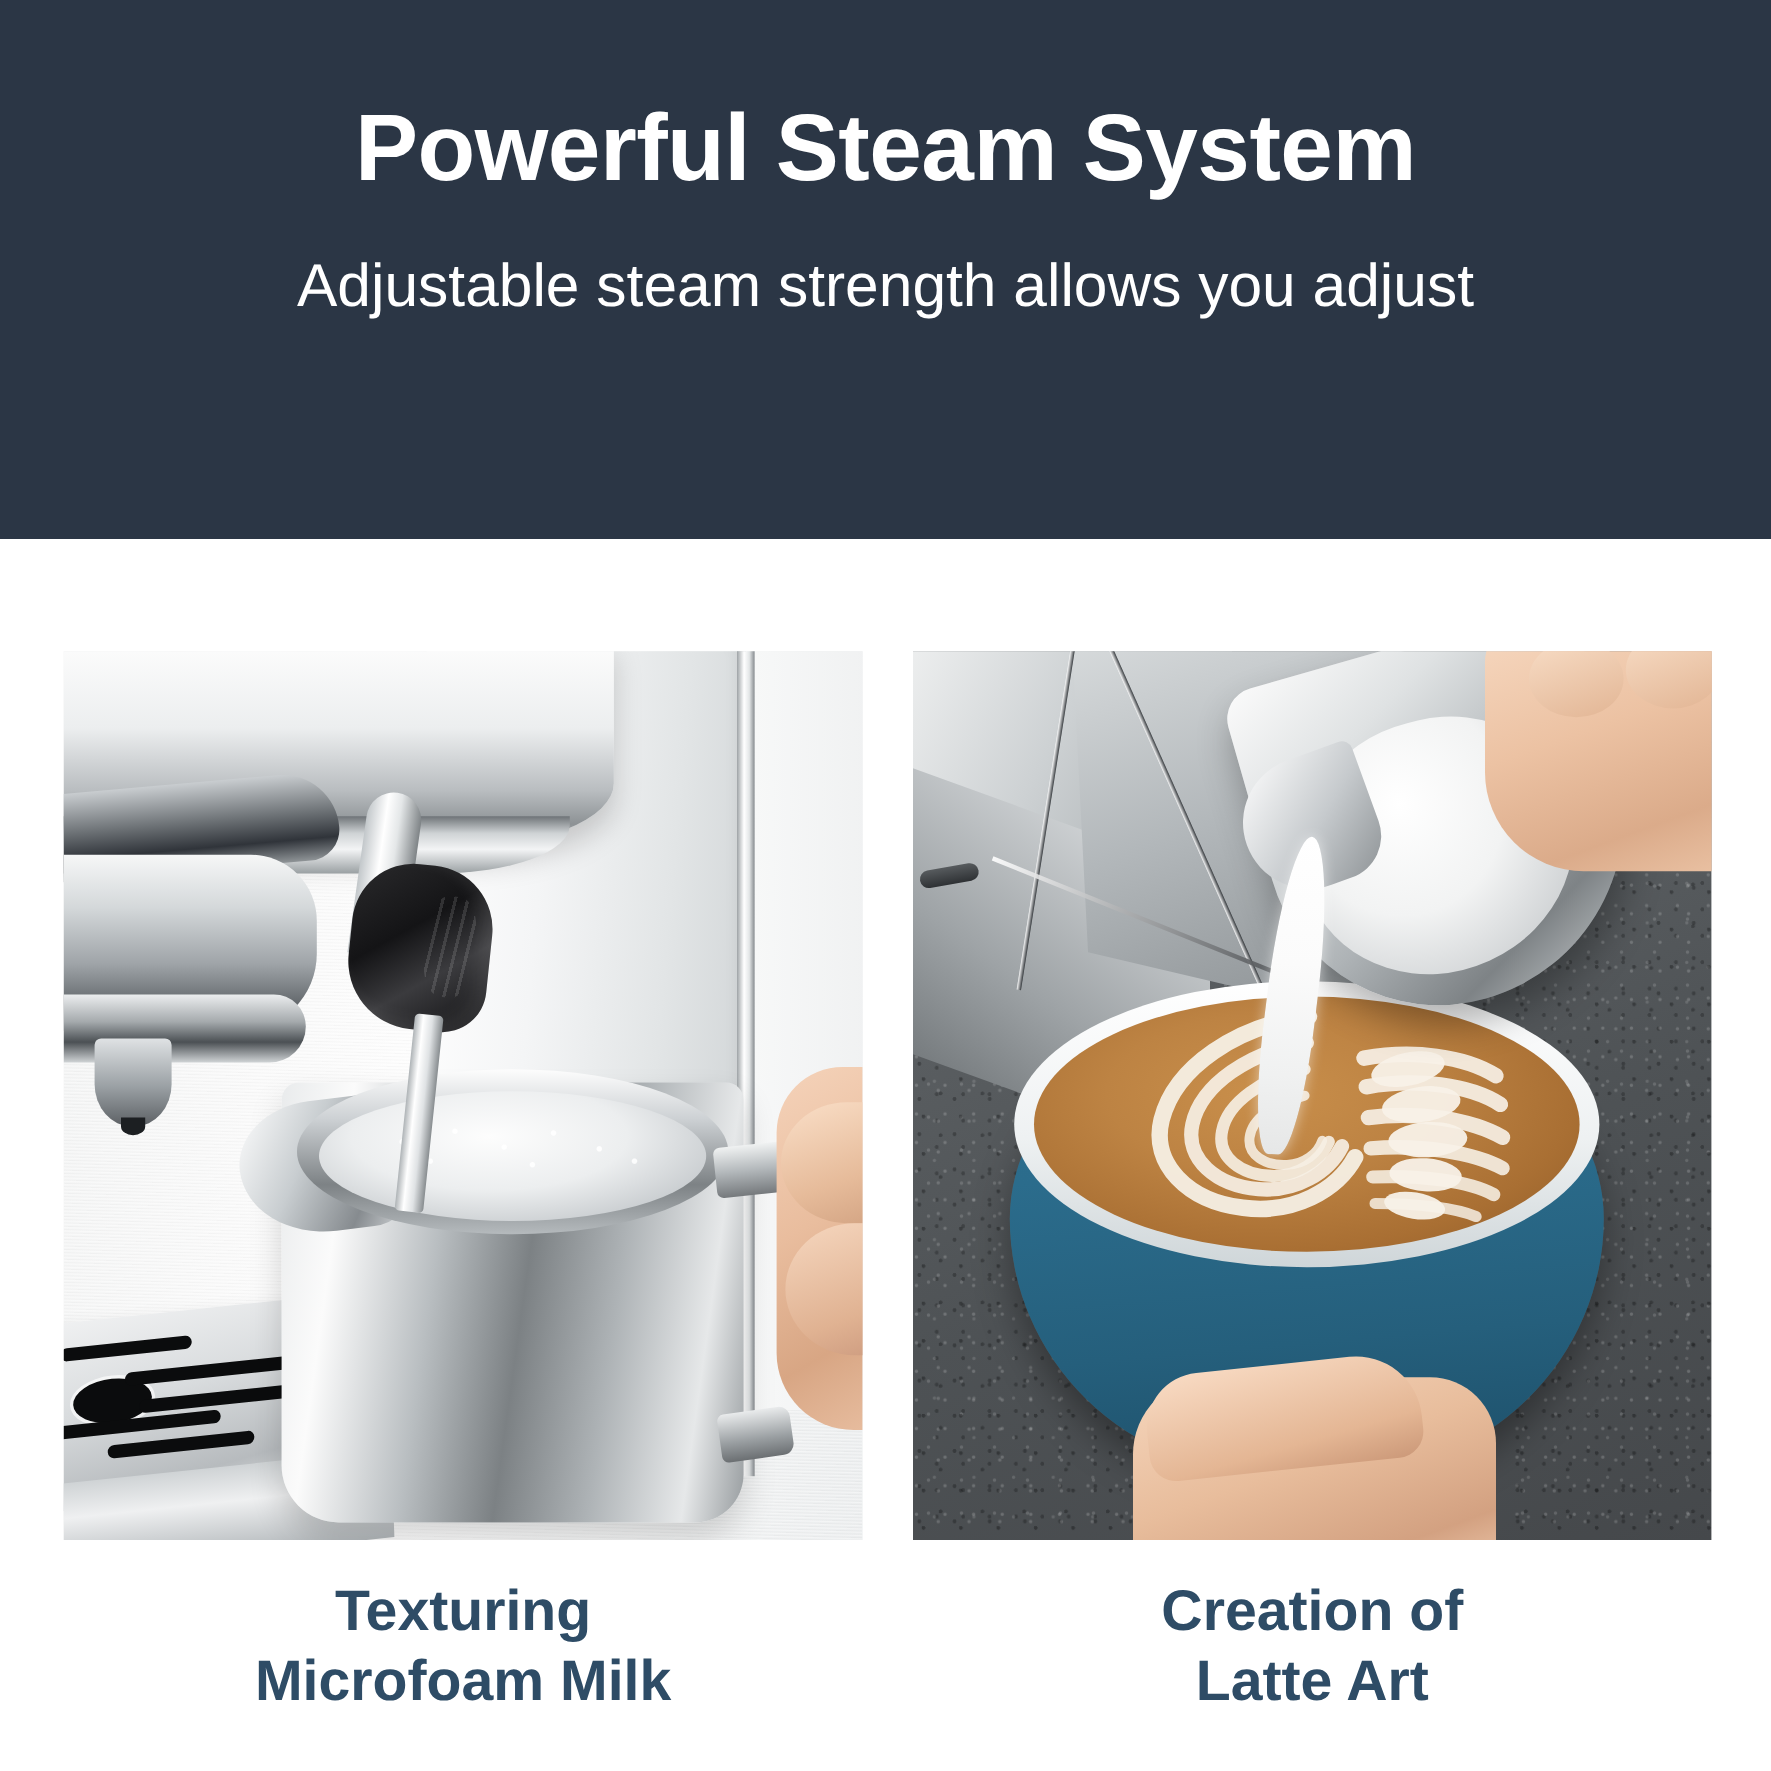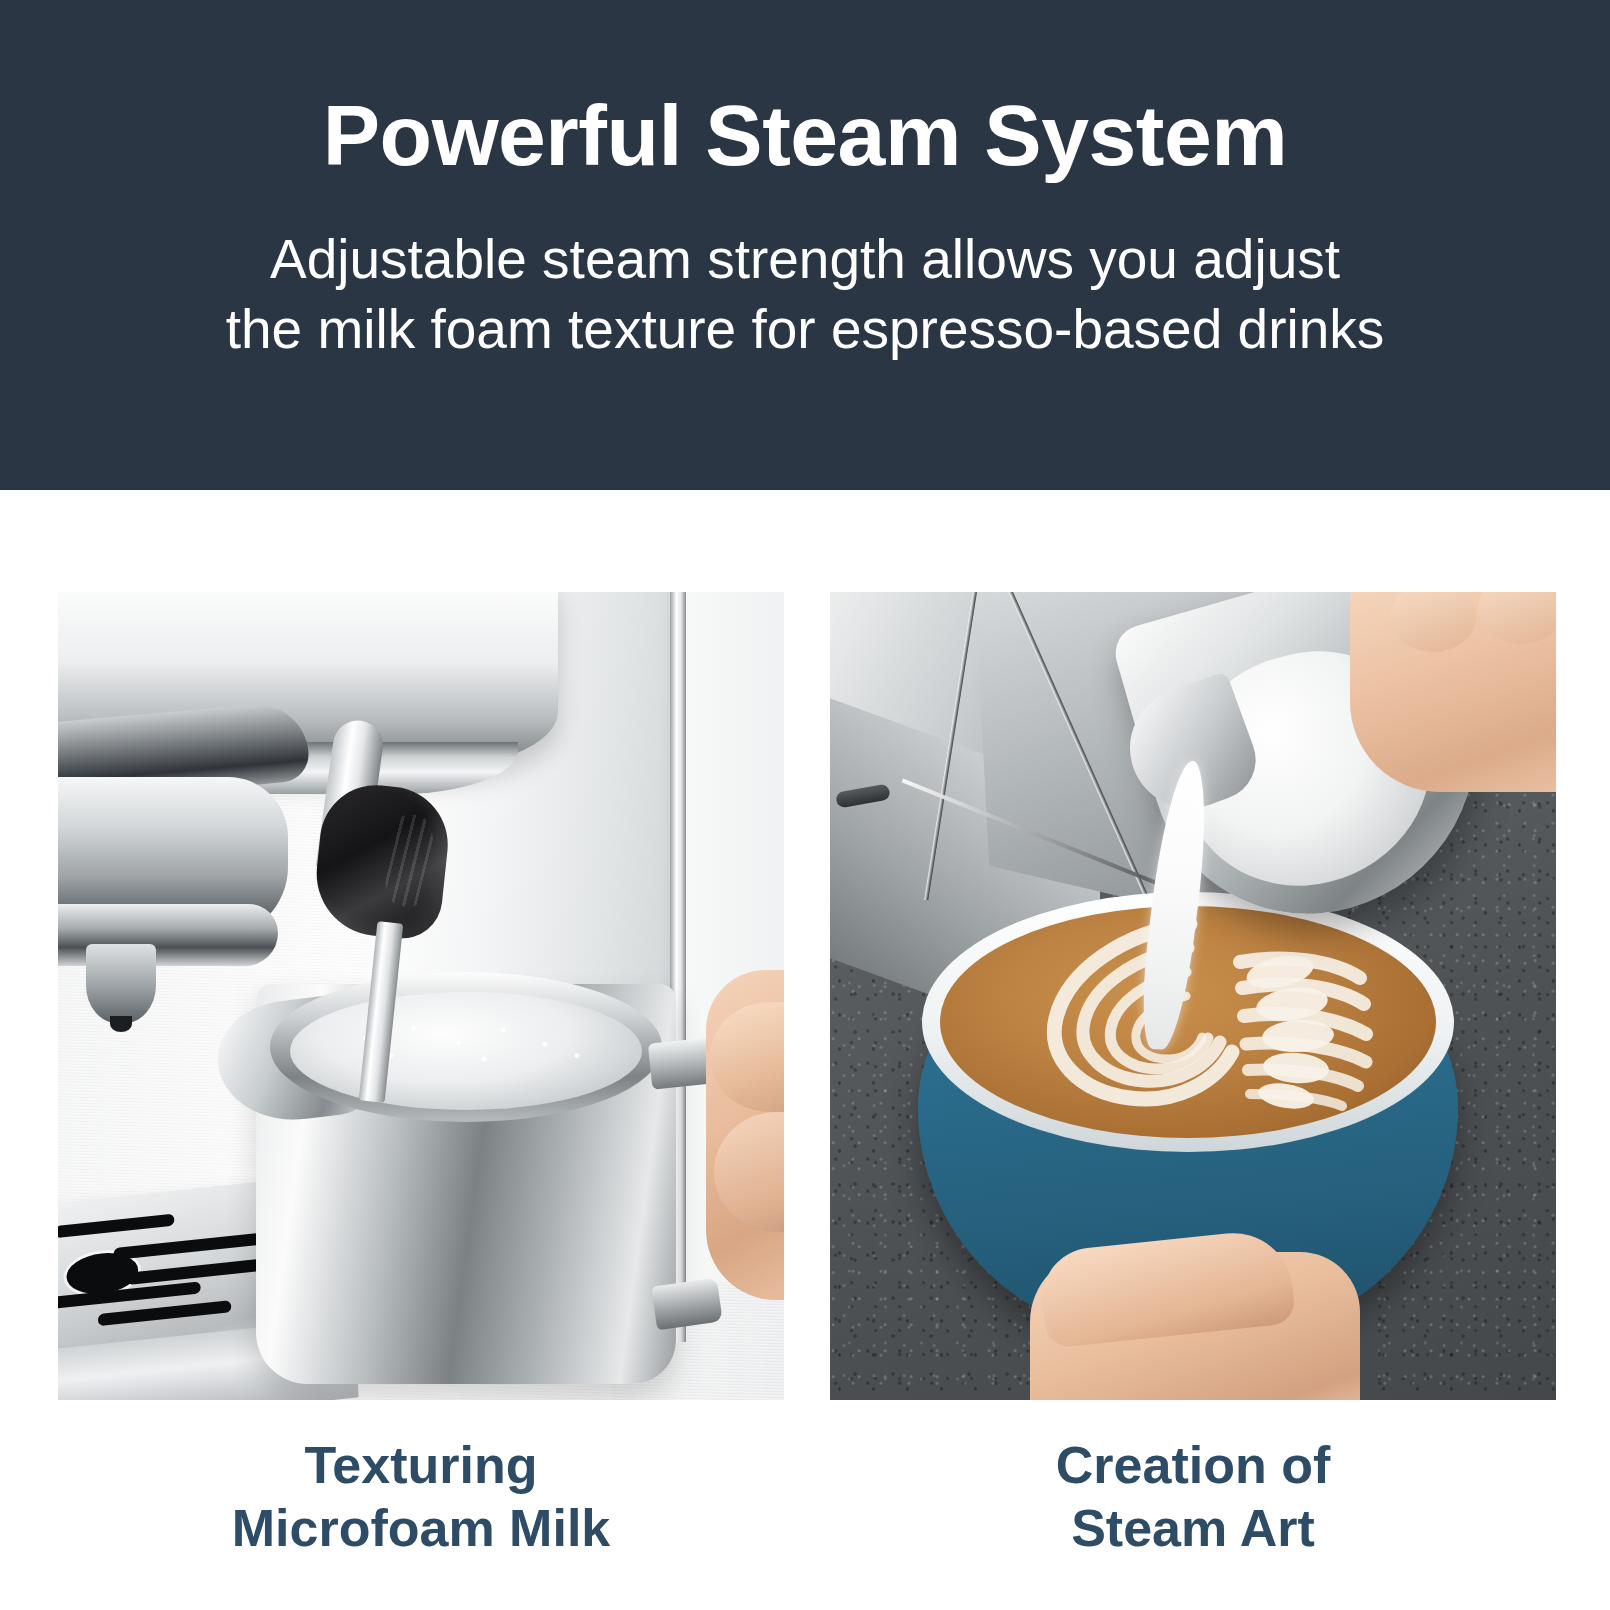--- a/index.html
+++ b/index.html
@@ -321,21 +321,20 @@
 </style>
 </head>
 <body>
 
 <div class="page">
 
   <div class="header">
     <h1 class="headline">Powerful Steam System</h1>
     <div class="subhead">
       <div>Adjustable steam strength allows you adjust</div>
-      <div>the milk foam texture for espresso-based drinks</div>
     </div>
   </div>
 
   <div class="panels">
 
     <div class="photo left">
       <div class="lp">
         <div class="brushed"></div>
         <div class="bg-wall"></div>
         <div class="body-panel"></div>
@@ -426,17 +425,17 @@
     </div>
   </div>
 
   <div class="captions">
     <div class="caption left">
       <div>Texturing</div>
       <div>Microfoam Milk</div>
     </div>
     <div class="caption right">
       <div>Creation of</div>
-      <div>Steam Art</div>
+      <div>Latte Art</div>
     </div>
   </div>
 
 </div>
 
 </body></html>

